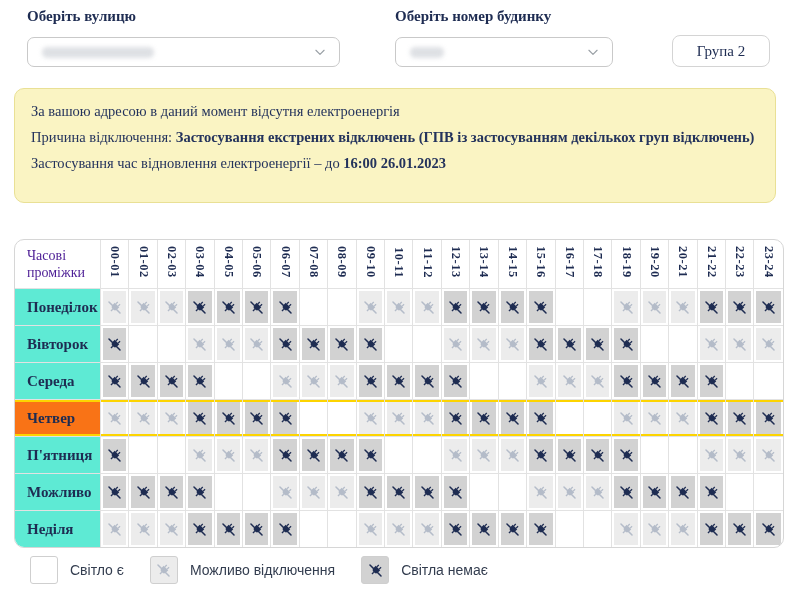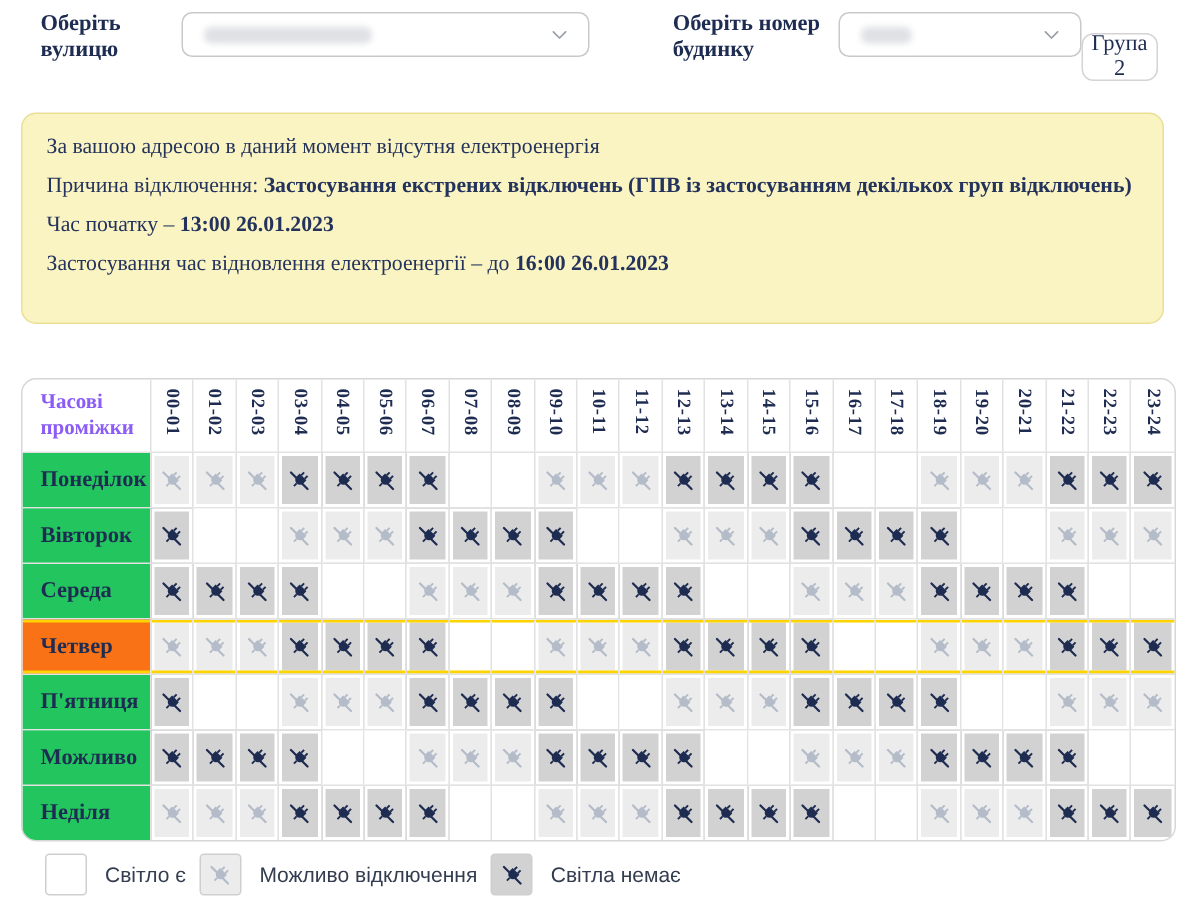--- a/index.html
+++ b/index.html
@@ -4,21 +4,21 @@
 <style>
   html,body { margin:0; padding:0; }
   body {
     width:790px; height:600px; background:#ffffff;
     font-family:"Liberation Serif", serif; color:#1e2c52;
     overflow:hidden;
   }
 
   
   .filters { display:flex; align-items:flex-end; padding:8px 20px 0 27px; box-sizing:border-box; }
-  .filter { display:flex; flex-direction:row; }
+  .filter { display:flex; flex-direction:column; }
   .filter-label { font-size:15px; font-weight:bold; margin-bottom:12px; }
   .select {
     height:30px; background:#fff; border:1px solid #c9c9c9; border-radius:7px;
     display:flex; align-items:center; justify-content:space-between;
     padding:0 12px 0 14px; box-sizing:border-box; cursor:pointer;
   }
   .select.street { width:313px; }
   .select.house  { width:218px; }
   .filter.second { margin-left:55px; }
   .redacted { height:11px; border-radius:5px; background:#c4c8cf; opacity:.55; filter:blur(2px); }
@@ -45,46 +45,46 @@
     margin:36px 6px 0 14px; width:770px; box-sizing:border-box;
     border:1px solid #d6d6d6; border-radius:10px; overflow:hidden;
   }
   table { width:100%; table-layout:fixed; border-collapse:separate; border-spacing:0; }
   col.daycol { width:86px; }
   th, td { padding:0; border-right:1px solid #e2e2e2; border-bottom:1px solid #e2e2e2; }
   tr > *:last-child { border-right:none; }
   tbody tr:last-child > * { border-bottom:none; }
   th.corner {
     height:48px; text-align:left; vertical-align:middle; padding-left:12px;
-    font-size:14px; font-weight:bold; line-height:1.25; color:#8b5cf6;
+    font-size:14px; font-weight:normal; line-height:1.25; color:#4c1d95;
   }
   th.slot-th { height:48px; text-align:center; vertical-align:middle; }
   .vert {
     writing-mode:vertical-rl; text-orientation:mixed; display:inline-block;
     font-size:12.5px; font-weight:bold; color:#1e2c52; letter-spacing:.5px;
   }
   td.day-td {
     height:36px; padding-left:12px; font-size:15px; font-weight:bold;
-    color:#1e2c52; background:#22c55e; vertical-align:middle;
+    color:#1e2c52; background:#5eead4; vertical-align:middle;
   }
   td.cell { height:36px; text-align:center; vertical-align:middle; }
   .cell.on       { background:#ffffff; }
   .cell.possible { background:#ececec; color:#b4bcc9; box-shadow:inset 0 0 0 2px #fff; }
   .cell.off      { background:#d2d2d2; color:#1e2c52; box-shadow:inset 0 0 0 2px #fff; }
   .plug { display:inline-block; vertical-align:middle; }
 
   
   tr.hl-row td.day-td { background:#f97316; box-shadow:inset 0 2px 0 #fdd400, inset 0 -2px 0 #fdd400; }
   tr.hl-row td.cell.on       { box-shadow:inset 0 2px 0 #fdd400, inset 0 -2px 0 #fdd400; }
   tr.hl-row td.cell.possible { box-shadow:inset 0 2px 0 #fdd400, inset 0 -2px 0 #fdd400, inset 0 0 0 2px #fff; }
   tr.hl-row td.cell.off      { box-shadow:inset 0 2px 0 #fdd400, inset 0 -2px 0 #fdd400, inset 0 0 0 2px #fff; }
 
   
   .legend {
-    margin:8px 0 0 30px; display:flex; align-items:center; gap:9px;
+    margin:8px 0 0 30px; display:flex; align-items:center; gap:26px;
     font-family:"Liberation Sans", sans-serif; font-size:14px; color:#333d4f;
   }
   .legend-item { display:flex; align-items:center; gap:12px; }
   .legend-box {
     width:28px; height:28px; border:1px solid #cfcfcf; border-radius:3px;
     display:flex; align-items:center; justify-content:center; box-sizing:border-box;
   }
   .legend-box.on       { background:#fff; }
   .legend-box.possible { background:#ececec; color:#b4bcc9; }
   .legend-box.off      { background:#d2d2d2; color:#1e2c52; }
@@ -114,21 +114,20 @@
           </svg>
       </span>
     </div>
   </div>
   <button class="group-chip">Група 2</button>
 </div>
 
 <div class="alert">
   <div><span>За вашою адресою в даний момент відсутня електроенергія</span></div>
   <div><span>Причина відключення: </span><b>Застосування екстрених відключень (ГПВ із застосуванням декількох груп відключень)</b></div>
-  <div><span>Час початку – </span><b>13:00 26.01.2023</b></div>
   <div><span>Застосування час відновлення електроенергії – до </span><b>16:00 26.01.2023</b></div>
 </div>
 
 <div class="table-wrap">
   <table>
     <colgroup>
         <col class="daycol">
       </colgroup>
     <thead>
       <tr>

